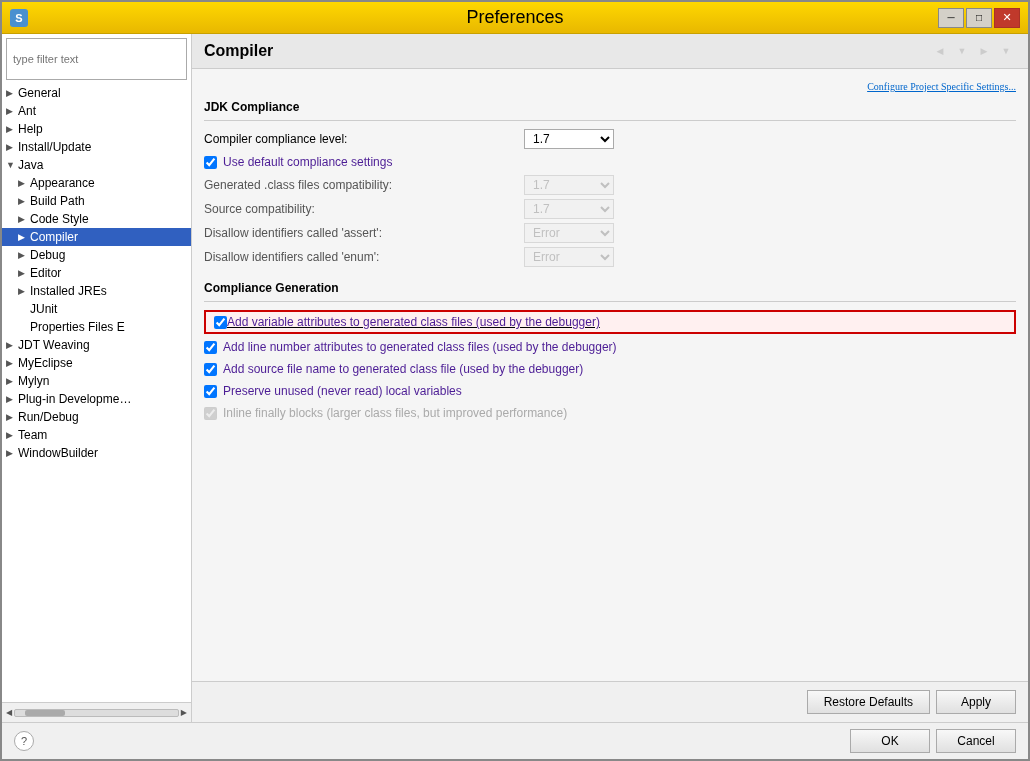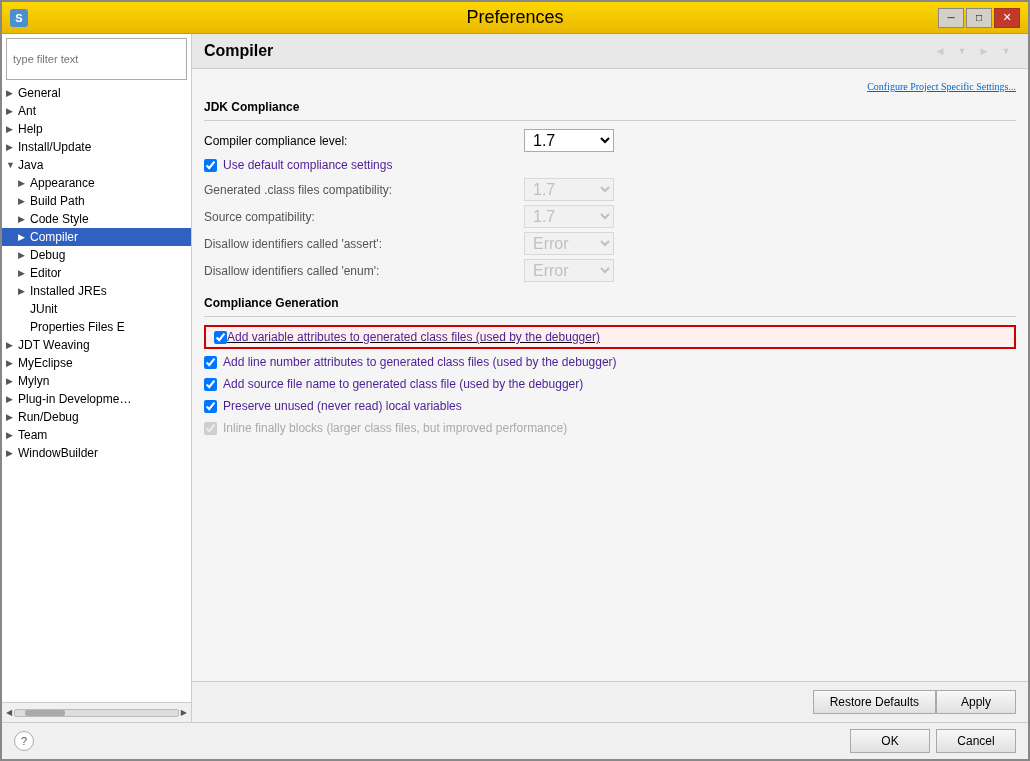--- a/index.html
+++ b/index.html
@@ -233,21 +233,21 @@
       min-width: 320px;
     }
     .form-label.enabled {
       color: #000;
     }
     .form-select {
       width: 90px;
       padding: 1px 4px;
       border: 1px solid #aaa;
       background: white;
-      font-size: 16px;
+      font-size: 12px;
       cursor: pointer;
     }
     .form-select.disabled {
       background: #f0f0f0;
       color: #aaa;
       border-color: #ccc;
     }
     .checkbox-row {
       display: flex;
       align-items: center;
@@ -273,21 +273,21 @@
       background: #fff0f0;
       text-decoration: underline;
     }
     .bottom-bar {
       background: #f0f0f0;
       border-top: 1px solid #ccc;
       padding: 8px 12px;
       display: flex;
       align-items: center;
       justify-content: flex-end;
-      gap: 0;
+      gap: 6px;
     }
     .btn {
       padding: 4px 16px;
       border: 1px solid #aaa;
       background: linear-gradient(to bottom, #f8f8f8, #e0e0e0);
       cursor: pointer;
       font-size: 12px;
       min-width: 80px;
       text-align: center;
     }

